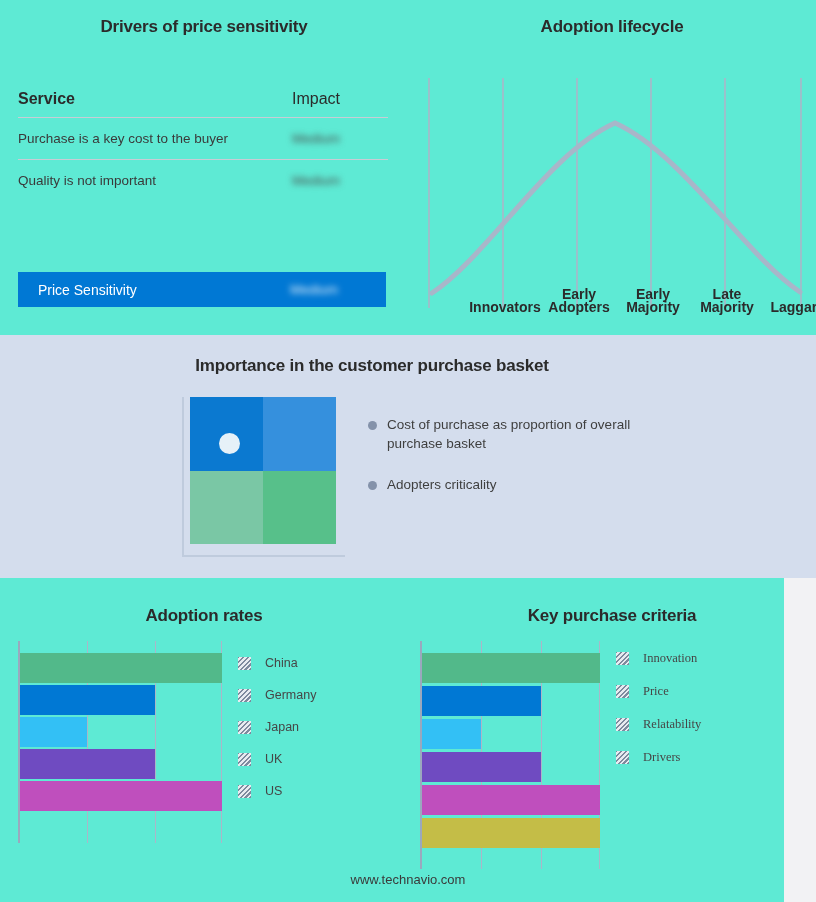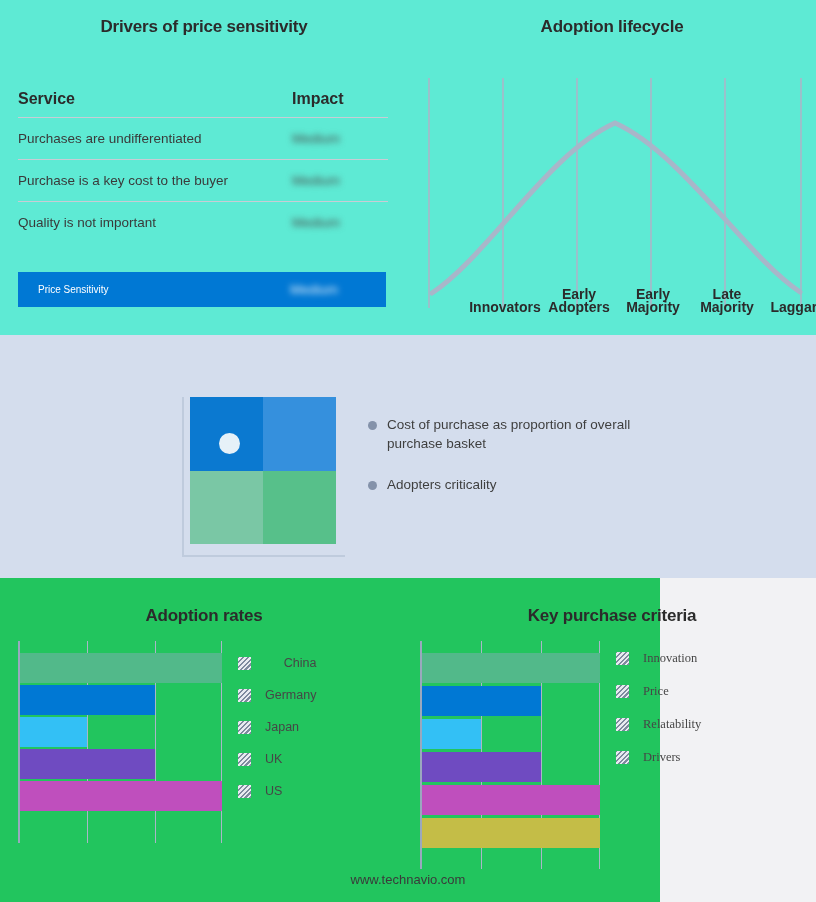--- a/index.html
+++ b/index.html
@@ -55,21 +55,21 @@
   }
   .dt-head .dt-driver {
     flex: 1;
     font-size: 16px;
     font-weight: bold;
     color: #2b2b2b;
   }
   .dt-head .dt-impact {
     width: 96px;
     font-size: 16px;
-    font-weight: bold;
+    font-weight: normal;
     color: #2b2b2b;
     text-align: left;
   }
   .dt-row {
     display: flex;
     align-items: center;
     height: 41px;
     border-bottom: 1px solid #c9ccd4;
   }
   .dt-row:last-of-type { border-bottom: none; }
@@ -90,21 +90,21 @@
     position: absolute;
     left: 18px; top: 272px;
     width: 368px; height: 35px;
     background: #0078d4;
     display: flex;
     align-items: center;
   }
   #dt-highlight .dt-driver {
     flex: 1;
     padding-left: 20px;
-    font-size: 10px;
+    font-size: 14px;
     color: #ffffff;
   }
   #dt-highlight .dt-impact {
     width: 96px;
     font-size: 13.5px;
     color: #eaf3fb;
     filter: blur(3.4px);
     -webkit-filter: blur(3.4px);
     user-select: none;
   }
@@ -205,22 +205,22 @@
     font-size: 13.5px;
     color: #3f3f3f;
     line-height: 19px;
     max-width: 258px;
   }
 
   
   #bottom-band {
     position: absolute;
     left: 0; top: 578px;
-    width: 660px; height: 324px;
-    background: #22c55e;
+    width: 784px; height: 324px;
+    background: #5eead4;
   }
 
   .bar-panel { position: absolute; top: 0; height: 324px; }
   #adoption-panel { left: 0; width: 408px; }
   #criteria-panel { left: 408px; width: 408px; }
 
   .bar-title { position: absolute; top: 28px; width: 100%; }
 
   .bar-chart {
     position: absolute;
@@ -279,24 +279,20 @@
 
   <div id="drivers-panel">
     <div id="drivers-title" class="panel-title">Drivers of price sensitivity</div>
 
     <div id="drivers-table">
       <div class="dt-head">
         <div class="dt-driver">Service</div>
         <div class="dt-impact">Impact</div>
       </div>
 
-      <div class="dt-row">
-        <div class="dt-driver">Purchases are undifferentiated</div>
-        <div class="dt-impact">Medium</div>
-      </div>
 
       <div class="dt-row">
         <div class="dt-driver">Purchase is a key cost to the buyer</div>
         <div class="dt-impact">Medium</div>
       </div>
 
       <div class="dt-row">
         <div class="dt-driver">Quality is not important</div>
         <div class="dt-impact">Medium</div>
       </div>
@@ -327,20 +323,21 @@
       <div class="lc-label" style="left:1px; width:74px;">Innovators</div>
       <div class="lc-label" style="left:75px; width:74px;">Early<br>Adopters</div>
       <div class="lc-label" style="left:149px; width:74px;">Early<br>Majority</div>
       <div class="lc-label" style="left:223px; width:74px;">Late<br>Majority</div>
       <div class="lc-label" style="left:297px; width:76px;">Laggards</div>
     </div>
   </div>
 </div>
 
 <div id="middle-band">
+  <div id="basket-title" class="panel-title">Importance in the customer purchase basket</div>
 
   <div id="quad-wrap">
     <div id="quad-axes"></div>
     <div id="quad-grid">
       <div class="quad-cell" style="background:#0b79d0"></div>
       <div class="quad-cell" style="background:#3590dd"></div>
       <div class="quad-cell" style="background:#7ac7a5"></div>
       <div class="quad-cell" style="background:#57c08a"></div>
     </div>
     <div id="quad-dot"></div>
@@ -376,21 +373,21 @@
           <div class="bar-fill" style="width: 67.3333px; background: rgb(51, 192, 245);"></div>
         </div>
         <div class="bar-row" style="top: 108px; height: 30px; width: 202px;">
           <div class="bar-fill" style="width: 134.667px; background: rgb(111, 75, 193);"></div>
         </div>
         <div class="bar-row" style="top: 140px; height: 30px; width: 202px;">
           <div class="bar-fill" style="width: 202px; background: rgb(191, 79, 189);"></div>
         </div>
       </div>
     <div class="bar-legend" id="adoption-legend" style="left:238px; top:69px;">
-        <div class="bg-item" style="height: 32px; justify-content: space-between;">
+        <div class="bg-item" style="height: 32px;">
           <span class="bg-swatch"></span>
           <span class="bg-label">China</span>
         </div>
         <div class="bg-item" style="height: 32px;">
           <span class="bg-swatch"></span>
           <span class="bg-label">Germany</span>
         </div>
         <div class="bg-item" style="height: 32px;">
           <span class="bg-swatch"></span>
           <span class="bg-label">Japan</span>

